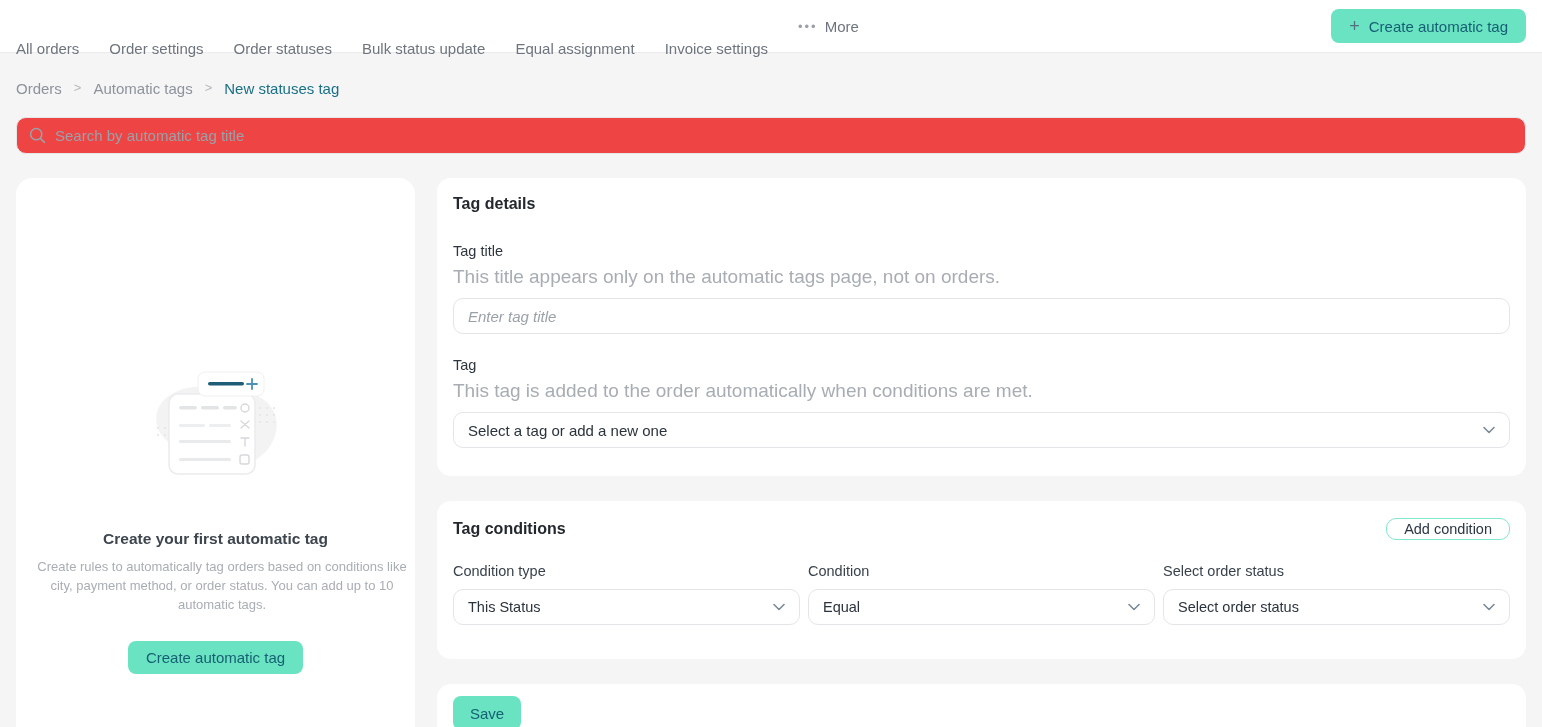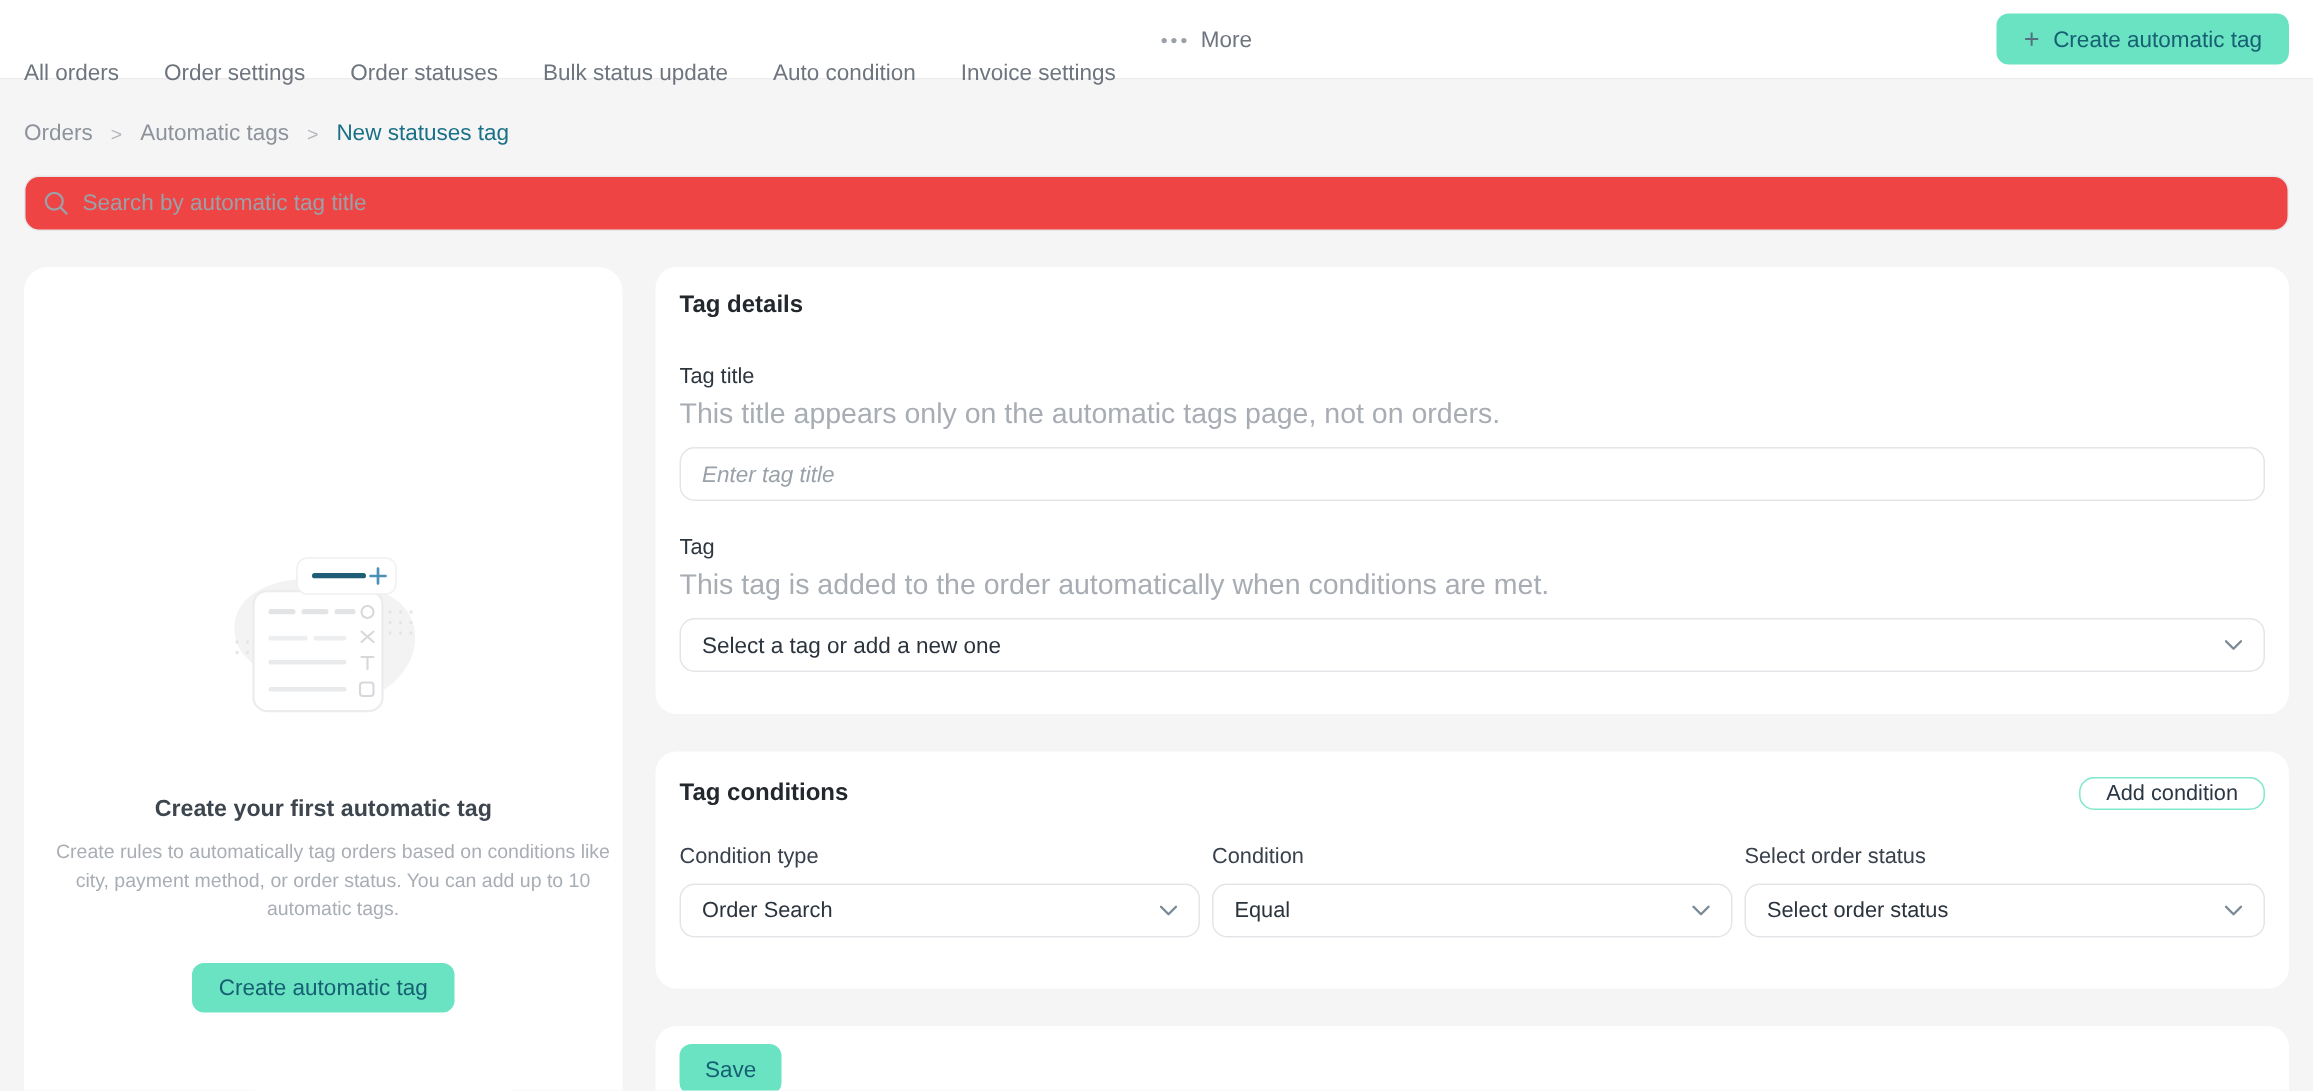--- a/index.html
+++ b/index.html
@@ -49,21 +49,21 @@
     align-items: center;
     gap: 9px;
     cursor: pointer;
   }
   .topnav .btn-mint { margin-left: auto; }
   .plus-glyph { color: #53707f; font-size: 18px; font-weight: 400; line-height: 1; }
 
   
   .breadcrumb {
     display: flex;
-    align-items: flex-end;
+    align-items: flex-start;
     gap: 12px;
     padding: 27px 16px 20px 16px;
     font-size: 15px;
   }
   .crumb { color: #8d939b; cursor: pointer; }
   .crumb-sep { color: #b3b8be; font-size: 13px; }
   .crumb-current { color: #1a7086; }
 
   
   .search-wrap {
@@ -221,21 +221,21 @@
   .spacer-md { height: 23px; }
 </style>
 </head>
 <body>
 
 <header class="topnav">
   <span class="nav-link">All orders</span>
   <span class="nav-link">Order settings</span>
   <span class="nav-link">Order statuses</span>
   <span class="nav-link">Bulk status update</span>
-  <span class="nav-link">Auto condition</span>
+  <span class="nav-link">Equal assignment</span>
   <span class="nav-link">Invoice settings</span>
   <span class="nav-more">
     <span class="dots">•••</span>
     <span>More</span>
   </span>
   <button class="btn-mint">
     <span class="plus-glyph">+</span>
     <span>Create automatic tag</span>
   </button>
 </header>
@@ -335,21 +335,21 @@
 
     <section class="card panel">
       <div class="cond-header">
         <h2 class="panel-title">Tag conditions</h2>
         <button class="btn-outline">Add condition</button>
       </div>
       <div class="cond-row">
         <div class="cond-field">
           <div class="field-label">Condition type</div>
           <div class="select-box">
-            <span>Order Search</span>
+            <span>This Status</span>
             <span style="display:flex;">
               <svg width="12" height="8" viewBox="0 0 12 8" fill="none">
                   <path d="M1 1.5l5 5 5-5" stroke="#7b8a97" stroke-width="1.6" stroke-linecap="round" stroke-linejoin="round"></path>
                 </svg>
             </span>
           </div>
         </div>
         <div class="cond-field">
           <div class="field-label">Condition</div>
           <div class="select-box">

